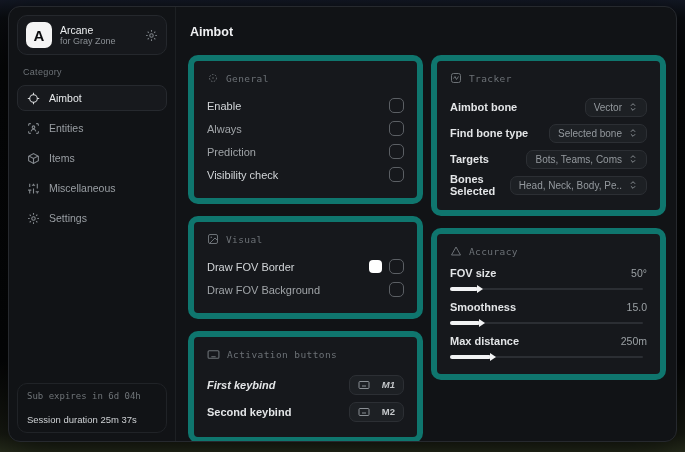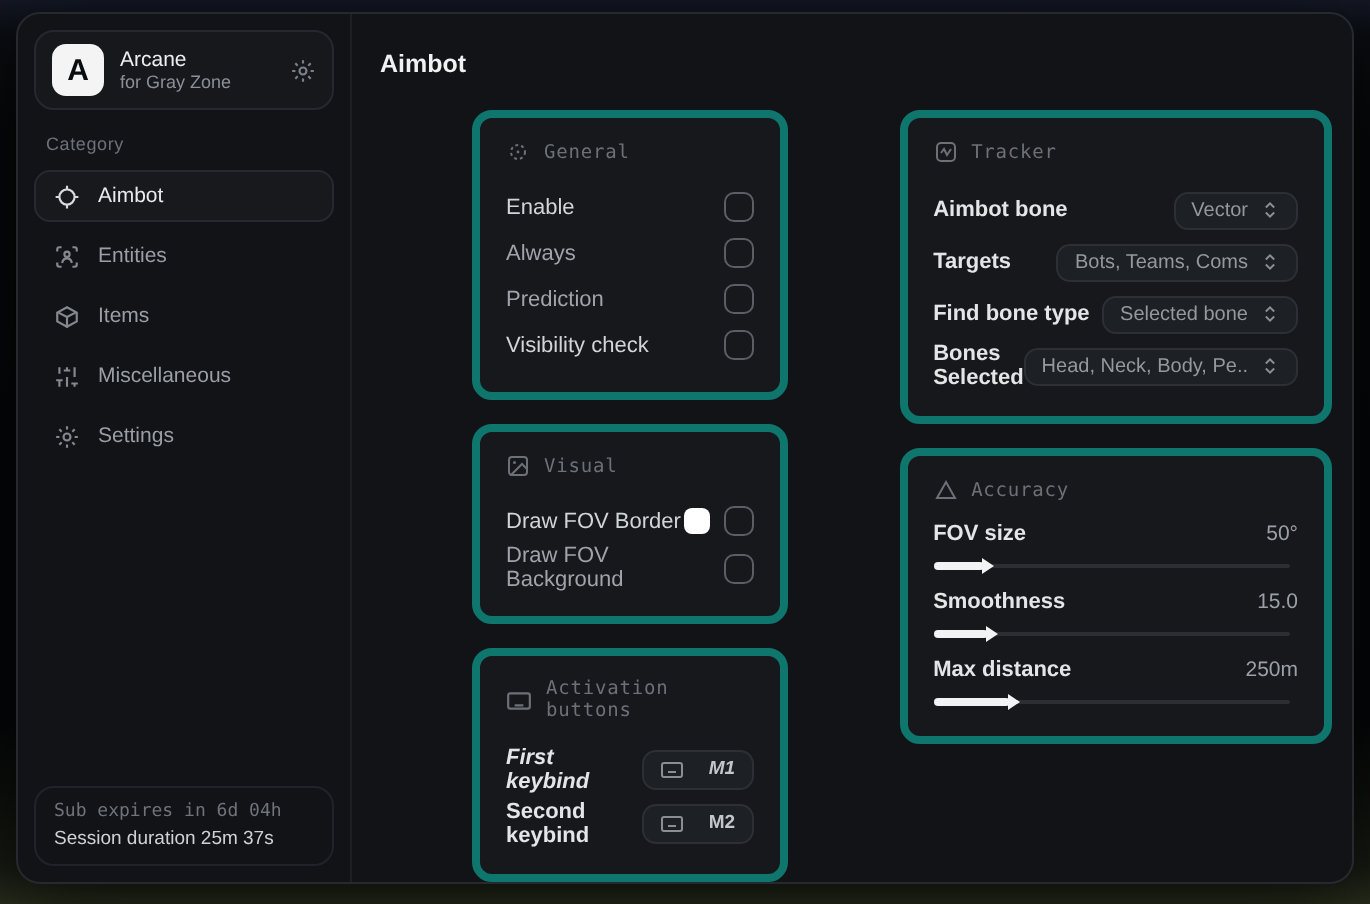--- a/index.html
+++ b/index.html
@@ -22,28 +22,28 @@
   .brand-title { color:#eceef0; font-size:10.5px; font-weight:normal; }
   .brand-sub { color:#8b9095; font-size:9px; }
   .brand-gear { color:#7c8186; display:flex; }
   .category { color:#6d7277; font-size:9px; margin:12px 6px 8px; letter-spacing:.3px; }
   .nav { display:flex; flex-direction:column; gap:4px; }
   .nav-item { display:flex; align-items:center; gap:9px; height:26px; padding:0 9px; border-radius:8px; color:#9a9fa4; font-size:10.5px; border:1px solid transparent; cursor:default; }
   .nav-item .nicon { display:flex; color:#84898e; }
   .nav-item.active { background:#17191d; border-color:#26292e; color:#e8eaec; }
   .nav-item.active .nicon { color:#d7d9db; }
   .side-footer { margin-top:auto; border:1px solid #202327; border-radius:10px; padding:7px 9px; }
-  .expires { font-family:"DejaVu Sans Mono", monospace; color:#6f7478; font-size:9px; margin-bottom:3px; white-space:nowrap; }
+  .expires { font-family:"DejaVu Sans Mono", monospace; color:#6f7478; font-size:9px; margin-bottom:13px; white-space:nowrap; }
   .session { color:#cfd2d5; font-size:9.5px; }
   
   .main { flex:1; padding:12px 10px 10px 12px; overflow:hidden; }
   .page-title { color:#f0f1f3; font-size:12.5px; font-weight:bold; margin:6px 0 16px 2px; }
   .grid { display:flex; gap:8px; align-items:flex-start; }
   .col { display:flex; flex-direction:column; gap:12px; flex:1; }
-  .card { background:#16181c; border:4px solid #0f766e; border-radius:10px; padding:11px 13px 12px;margin-left:48px; }
+  .card { background:#16181c; border:6px solid #0f766e; border-radius:10px; padding:11px 13px 12px; }
   .card-h { display:flex; align-items:center; gap:7px; color:#6c7176; font-family:"DejaVu Sans Mono", monospace; font-size:9.5px; letter-spacing:.4px; margin-bottom:10px; }
   .card-h .cicon { display:flex; color:#6c7176; }
   .row { display:flex; align-items:center; justify-content:space-between; min-height:23px; }
   .lbl { color:#d2d5d8; font-size:11px; }
   .lbl.dim { color:#a0a4a8; }
   .lbl.bold { font-weight:bold; color:#e3e5e7; }
   .right-group { display:flex; align-items:center; gap:7px; }
   .checkbox { width:15px; height:15px; border:1.6px solid #5b5f64; border-radius:5px; background:transparent; cursor:pointer; }
   .swatch { width:13px; height:13px; border-radius:4px; }
   .pill { display:flex; gap:6px; background:#1d2024; border:1px solid #2c2f34; border-radius:7px; padding:3px 8px; color:#94999e; font-size:10px; cursor:pointer; white-space:nowrap; }
@@ -247,34 +247,34 @@
             <span class="pill">
               <span>Vector</span>
               <span class="picon">
                 <svg width="10" height="10" viewBox="0 0 24 24" fill="none" stroke="currentColor" stroke-width="2.4">
                     <path d="M7 9l5-5 5 5M7 15l5 5 5-5"></path>
                   </svg>
               </span>
             </span>
           </div>
           <div class="row" style="min-height:26px;">
+            <span class="lbl bold">Find bone type</span>
+            <span class="pill">
+              <span>Selected bone</span>
+              <span class="picon">
+                <svg width="10" height="10" viewBox="0 0 24 24" fill="none" stroke="currentColor" stroke-width="2.4">
+                    <path d="M7 9l5-5 5 5M7 15l5 5 5-5"></path>
+                  </svg>
+              </span>
+            </span>
+          </div>
+          <div class="row" style="min-height:26px;">
             <span class="lbl bold">Targets</span>
             <span class="pill">
               <span>Bots, Teams, Coms</span>
-              <span class="picon">
-                <svg width="10" height="10" viewBox="0 0 24 24" fill="none" stroke="currentColor" stroke-width="2.4">
-                    <path d="M7 9l5-5 5 5M7 15l5 5 5-5"></path>
-                  </svg>
-              </span>
-            </span>
-          </div>
-          <div class="row" style="min-height:26px;">
-            <span class="lbl bold">Find bone type</span>
-            <span class="pill">
-              <span>Selected bone</span>
               <span class="picon">
                 <svg width="10" height="10" viewBox="0 0 24 24" fill="none" stroke="currentColor" stroke-width="2.4">
                     <path d="M7 9l5-5 5 5M7 15l5 5 5-5"></path>
                   </svg>
               </span>
             </span>
           </div>
           <div class="row" style="min-height:26px;">
             <span class="lbl bold">Bones Selected</span>
             <span class="pill">

